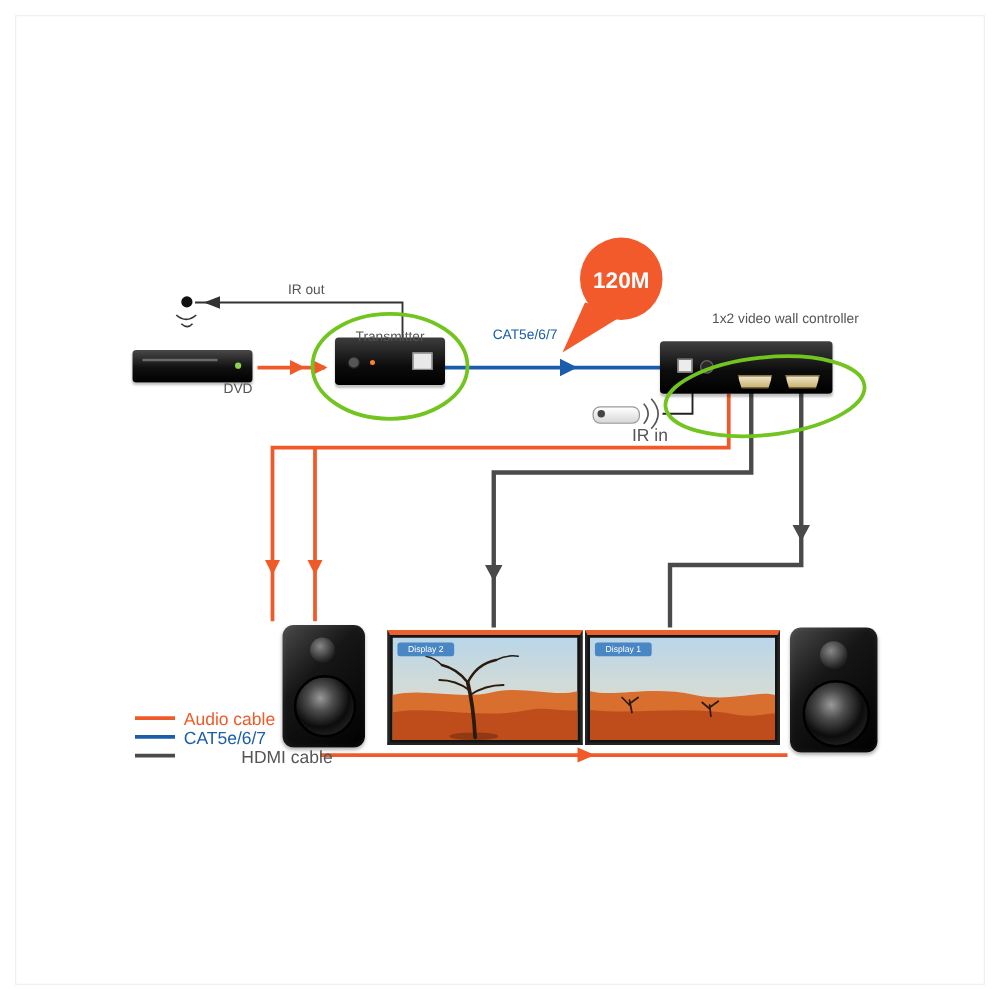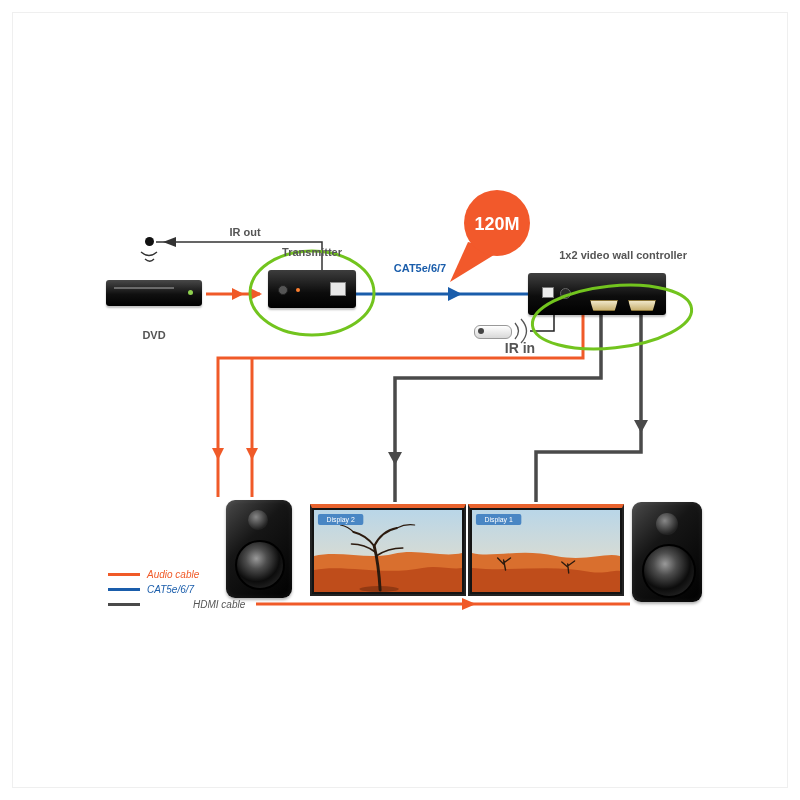--- a/index.html
+++ b/index.html
@@ -2,21 +2,21 @@
 <html><head>
 <meta charset="utf-8">
 <style>
   html,body{margin:0;padding:0;background:#fff;}
   .stage{
     position:relative;width:800px;height:800px;background:#ffffff;overflow:hidden;
     font-family:"Liberation Sans", sans-serif;
   }
   .frame{position:absolute;inset:12px;border:1px solid #efefef;pointer-events:none;}
   svg{position:absolute;left:0;top:0;}
-  .lbl{position:absolute;color:#555;font-size:11px;text-align:center;font-weight:bold;}
+  .lbl{position:absolute;color:#555;font-size:11px;text-align:center;}
   .lbl.blue{color:#1a5dab;}
   
   .dvd{position:absolute;left:106px;top:280px;width:96px;height:26px;border-radius:3px;
        background:linear-gradient(#484848,#101010 55%,#000);box-shadow:0 2px 2px rgba(0,0,0,.25);}
   .dvd .tray{position:absolute;left:8px;top:7px;width:60px;height:2px;background:#6a6a6a;}
   .dvd .led{position:absolute;right:9px;top:10px;width:5px;height:5px;border-radius:50%;background:#8fd14f;}
   
   .ir-dot{position:absolute;left:145px;top:237px;width:9px;height:9px;border-radius:50%;background:#111;}
   
   .tx{position:absolute;left:268px;top:270px;width:88px;height:38px;border-radius:3px;
@@ -58,21 +58,21 @@
            background:radial-gradient(circle at 40% 35%,#888,#222 70%);}
   .speaker.left .tweeter{left:22px;top:10px;width:20px;height:20px;}
   .speaker.right .tweeter{left:24px;top:11px;width:22px;height:22px;}
   
   .legend{position:absolute;left:108px;top:567px;}
   .legend-row{display:flex;align-items:center;height:15px;}
   .swatch{display:inline-block;width:32px;height:3px;margin-right:7px;}
   .swatch.audio{background:#f05a28;}
   .swatch.cat5{background:#1a5dab;}
   .swatch.hdmi{background:#4a4a4a;}
-  .legend-label{font-size:10px;font-style:italic;}
+  .legend-label{font-size:14px;}
   .legend-label.audio{color:#f05a28;}
   .legend-label.cat5{color:#1a5dab;}
   .legend-label.hdmi{color:#555;padding-left:46px;}
 </style>
 </head>
 <body>
 
 <div class="stage">
   <div class="frame"></div>
 
@@ -191,25 +191,25 @@
     <ellipse cx="312" cy="293" rx="62" ry="42" fill="none" stroke="#72c41e" stroke-width="3"></ellipse>
     <ellipse cx="612" cy="317" rx="80" ry="31" fill="none" stroke="#72c41e" stroke-width="3" transform="rotate(-6 612 317)"></ellipse>
     <g>
       <polygon points="468,242 450,282 502,250" fill="#f2592b"></polygon>
       <circle cx="497" cy="223" r="33" fill="#f2592b"></circle>
       <text x="497" y="230" font-size="18" font-weight="bold" fill="#ffffff" text-anchor="middle">120M</text>
     </g>
   </svg>
 
   <div class="lbl" style="left:215px;top:226px;width:60px;">IR out</div>
-  <div class="lbl" style="left:266px;top:246px;width:92px;">Transmitter</div>
+  <div class="lbl" style="left:266px;top:264px;width:92px;">Transmitter</div>
   <div class="lbl blue" style="left:372px;top:262px;width:96px;">CAT5e/6/7</div>
   <div class="lbl" style="left:507px;top:249px;width:180px;text-align:right;">1x2 video wall controller</div>
   <div class="lbl" style="left:498px;top:340px;width:44px;font-size:14px;">IR in</div>
-  <div class="lbl" style="left:106px;top:329px;width:96px;">DVD</div>
+  <div class="lbl" style="left:106px;top:305px;width:96px;text-align:right;">DVD</div>
 
   <div class="legend">
     <div class="legend-row">
       <span class="swatch audio"></span>
       <span class="legend-label audio">Audio cable</span>
     </div>
     <div class="legend-row">
       <span class="swatch cat5"></span>
       <span class="legend-label cat5">CAT5e/6/7</span>
     </div>

